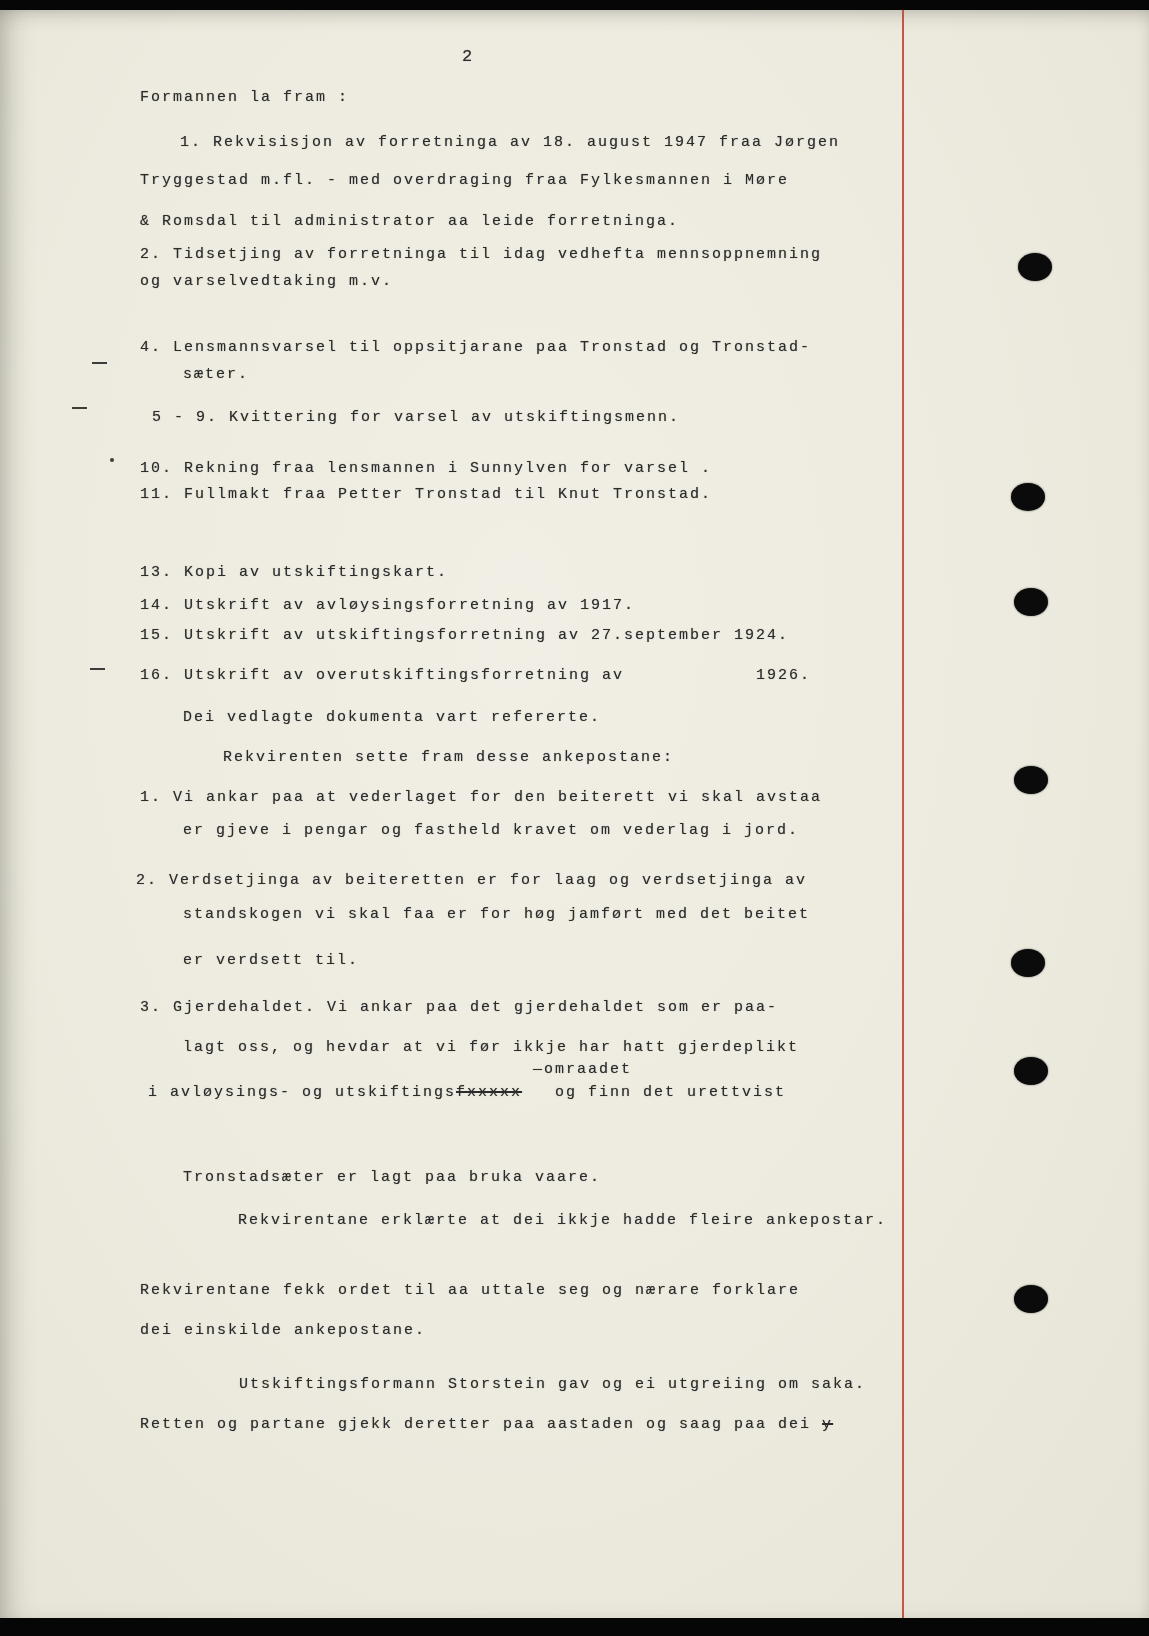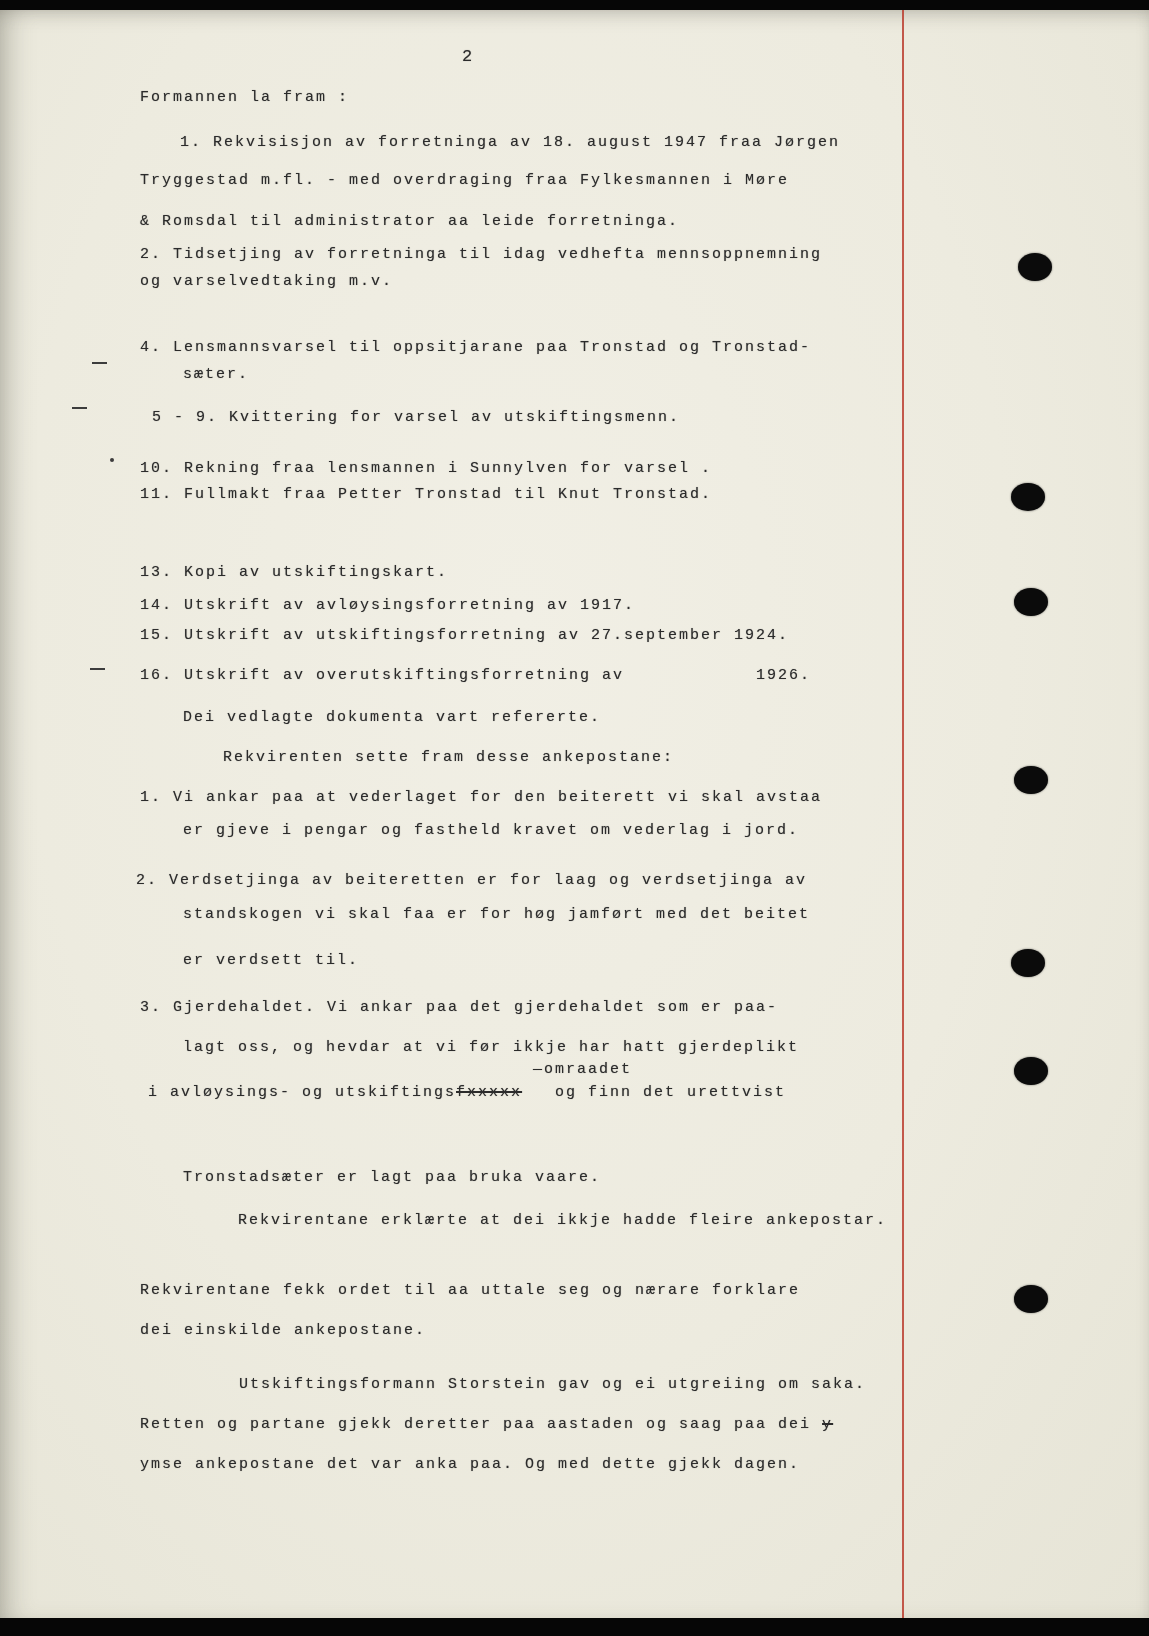--- a/index.html
+++ b/index.html
@@ -107,19 +107,18 @@
       <div class="line" style="left: 140px; top: 998px;"><span>3. Gjerdehaldet. Vi ankar paa det gjerdehaldet som er paa-</span></div>
       <div class="line" style="left: 183px; top: 1038px;"><span>lagt oss, og hevdar at vi før ikkje har hatt gjerdeplikt</span></div>
       <div class="line" style="left: 533px; top: 1060px;"><span>—omraadet</span></div>
       <div class="line" style="left: 148px; top: 1083px;"><span>i avløysings- og utskiftings</span><span class="strike">fxxxxx</span><span>   og finn det urettvist</span></div>
       <div class="line" style="left: 238px; top: 1211px;"><span>Rekvirentane erklærte at dei ikkje hadde fleire ankepostar.</span></div>
       <div class="line" style="left: 183px; top: 1168px;"><span>Tronstadsæter er lagt paa bruka vaare.</span></div>
       <div class="line" style="left: 140px; top: 1281px;"><span>Rekvirentane fekk ordet til aa uttale seg og nærare forklare</span></div>
       <div class="line" style="left: 140px; top: 1321px;"><span>dei einskilde ankepostane.</span></div>
       <div class="line" style="left: 212px; top: 1375px; margin-left: 27px;"><span>Utskiftingsformann Storstein gav og ei utgreiing om saka.</span></div>
       <div class="line" style="left: 140px; top: 1415px;"><span>Retten og partane gjekk deretter paa aastaden og saag paa dei </span><span class="strike">y</span></div>
-      <div class="line" style="left: 140px; top: 1455px;"><span>ymse ankepostane det var anka paa. Og med dette gjekk dagen.</span></div>
       <div class="mark dash" style="left: 92px; top: 362px;"></div>
       <div class="mark dash" style="left: 72px; top: 407px;"></div>
       <div class="mark dash" style="left: 90px; top: 668px;"></div>
       <div class="mark dot" style="left: 110px; top: 458px;"></div>
     </div>
 </div>
 
 </body></html>

